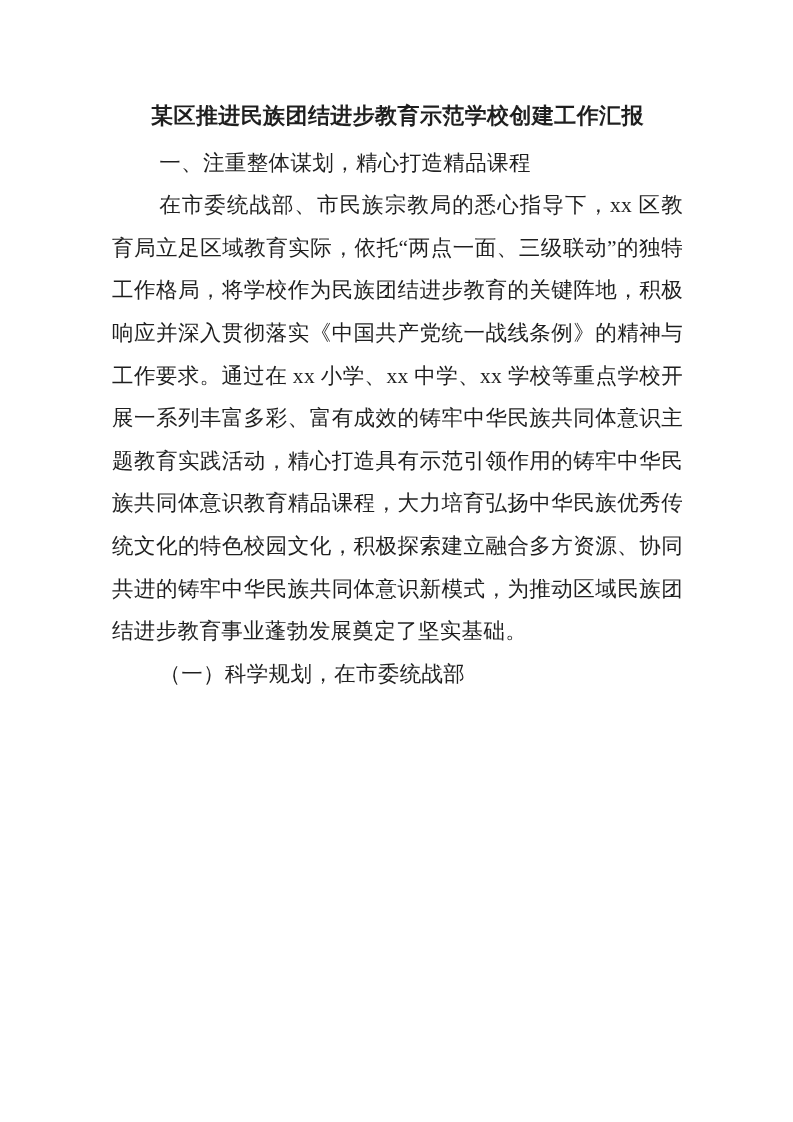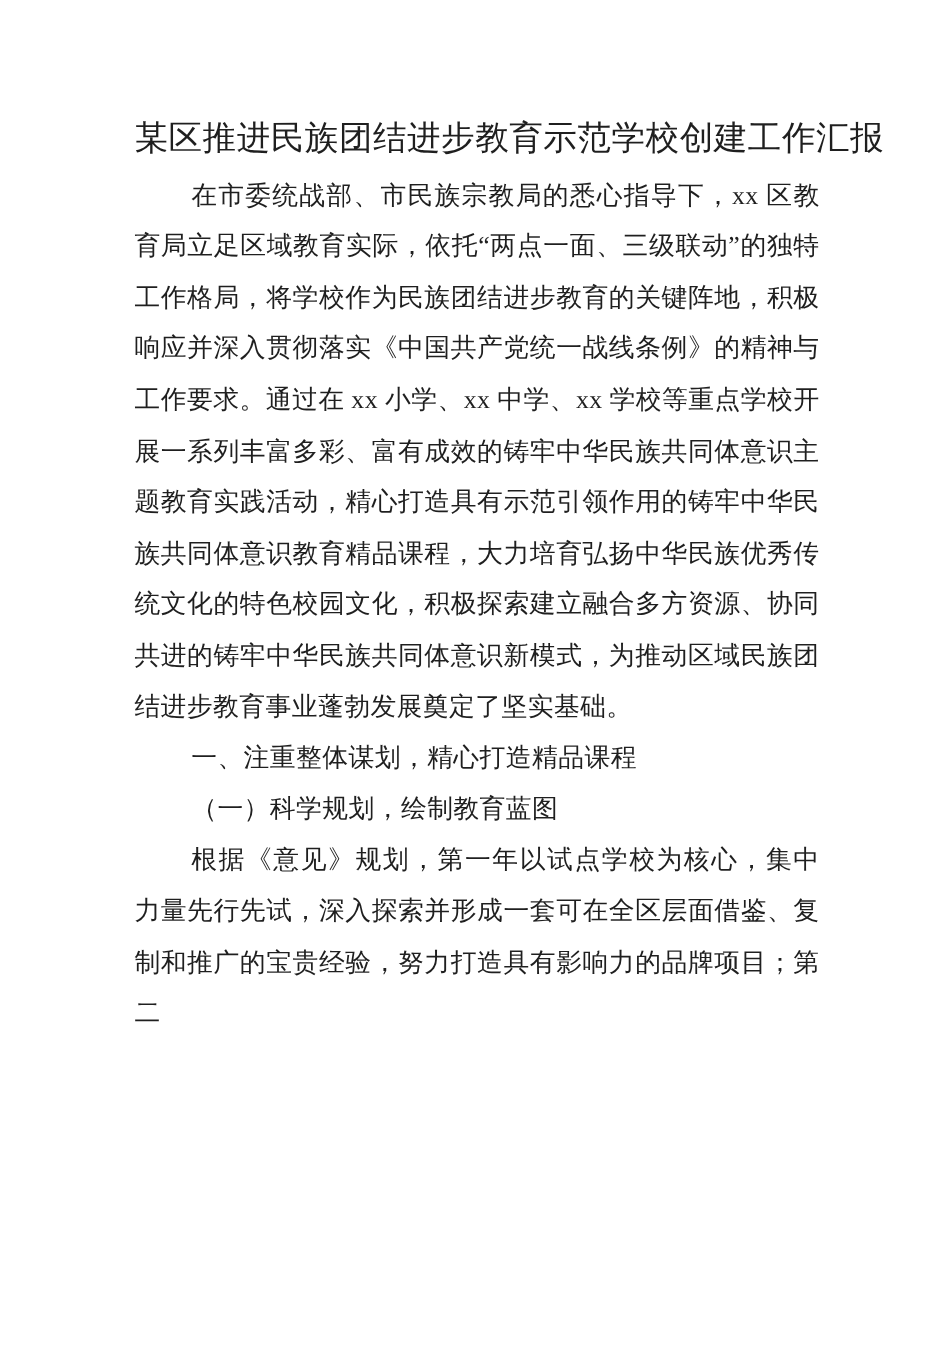--- a/index.html
+++ b/index.html
@@ -17,22 +17,22 @@
     box-sizing: border-box;
     width: 793px;
     height: 1122px;
     padding: 95px 110px 50px 112px;
     background: #ffffff;
     color: #1f1f1f;
     overflow: hidden;
   }
   .doc-title {
     margin: 0 0 4px 0;
-    font-size: 28px;
-    font-weight: normal;
+    font-size: 22px;
+    font-weight: bold;
     text-align: center;
     line-height: 42.6px;
     letter-spacing: 0.4px;
     white-space: nowrap;
   }
   .doc-paragraph {
     margin: 0;
     font-size: 21.5px;
     font-weight: normal;
     line-height: 42.6px;
@@ -42,21 +42,20 @@
     text-indent: 2.2em;
     word-break: break-word;
   }
 </style>
 </head>
 <body>
 
 <div class="doc-page">
   <h1 class="doc-title">某区推进民族团结进步教育示范学校创建工作汇报</h1>
 
+  <p class="doc-paragraph">一、注重整体谋划，精心打造精品课程</p>
+
   <p class="doc-paragraph">在市委统战部、市民族宗教局的悉心指导下，xx 区教育局立足区域教育实际，依托“两点一面、三级联动”的独特工作格局，将学校作为民族团结进步教育的关键阵地，积极响应并深入贯彻落实《中国共产党统一战线条例》的精神与工作要求。通过在 xx 小学、xx 中学、xx 学校等重点学校开展一系列丰富多彩、富有成效的铸牢中华民族共同体意识主题教育实践活动，精心打造具有示范引领作用的铸牢中华民族共同体意识教育精品课程，大力培育弘扬中华民族优秀传统文化的特色校园文化，积极探索建立融合多方资源、协同共进的铸牢中华民族共同体意识新模式，为推动区域民族团结进步教育事业蓬勃发展奠定了坚实基础。</p>
 
-  <p class="doc-paragraph">一、注重整体谋划，精心打造精品课程</p>
-
-  <p class="doc-paragraph">（一）科学规划，绘制教育蓝图</p>
+  <p class="doc-paragraph">（一）科学规划，在市委统战部</p>
 
 
-  <p class="doc-paragraph">根据《意见》规划，第一年以试点学校为核心，集中力量先行先试，深入探索并形成一套可在全区层面借鉴、复制和推广的宝贵经验，努力打造具有影响力的品牌项目；第二</p>
 </div>
 
 </body></html>

